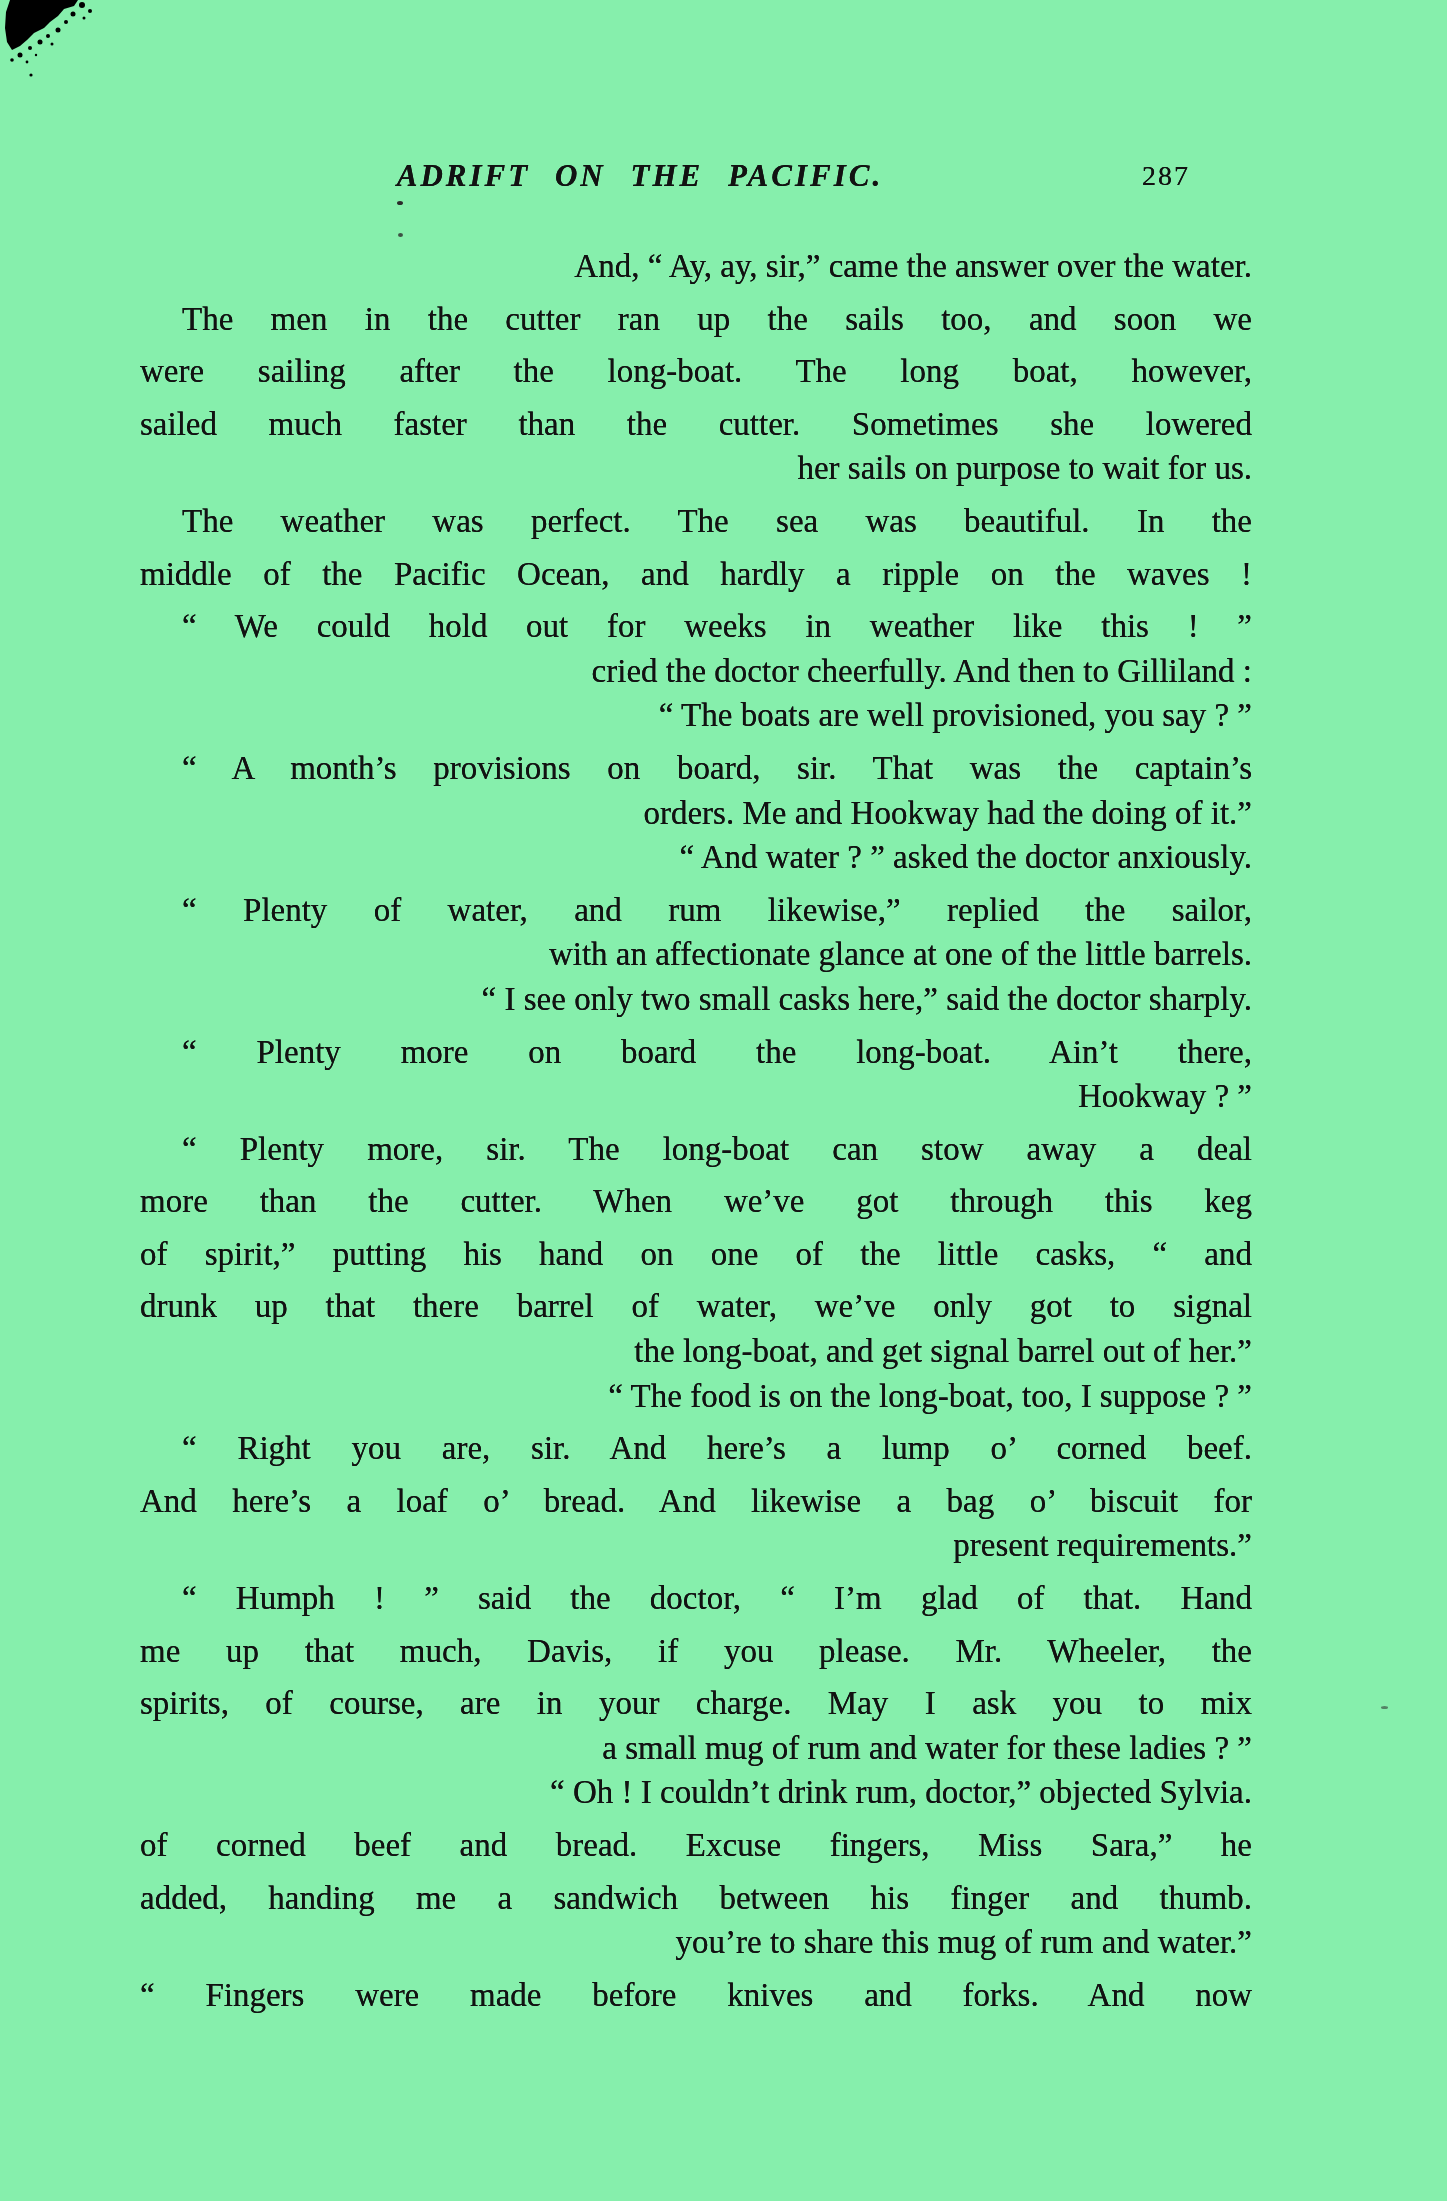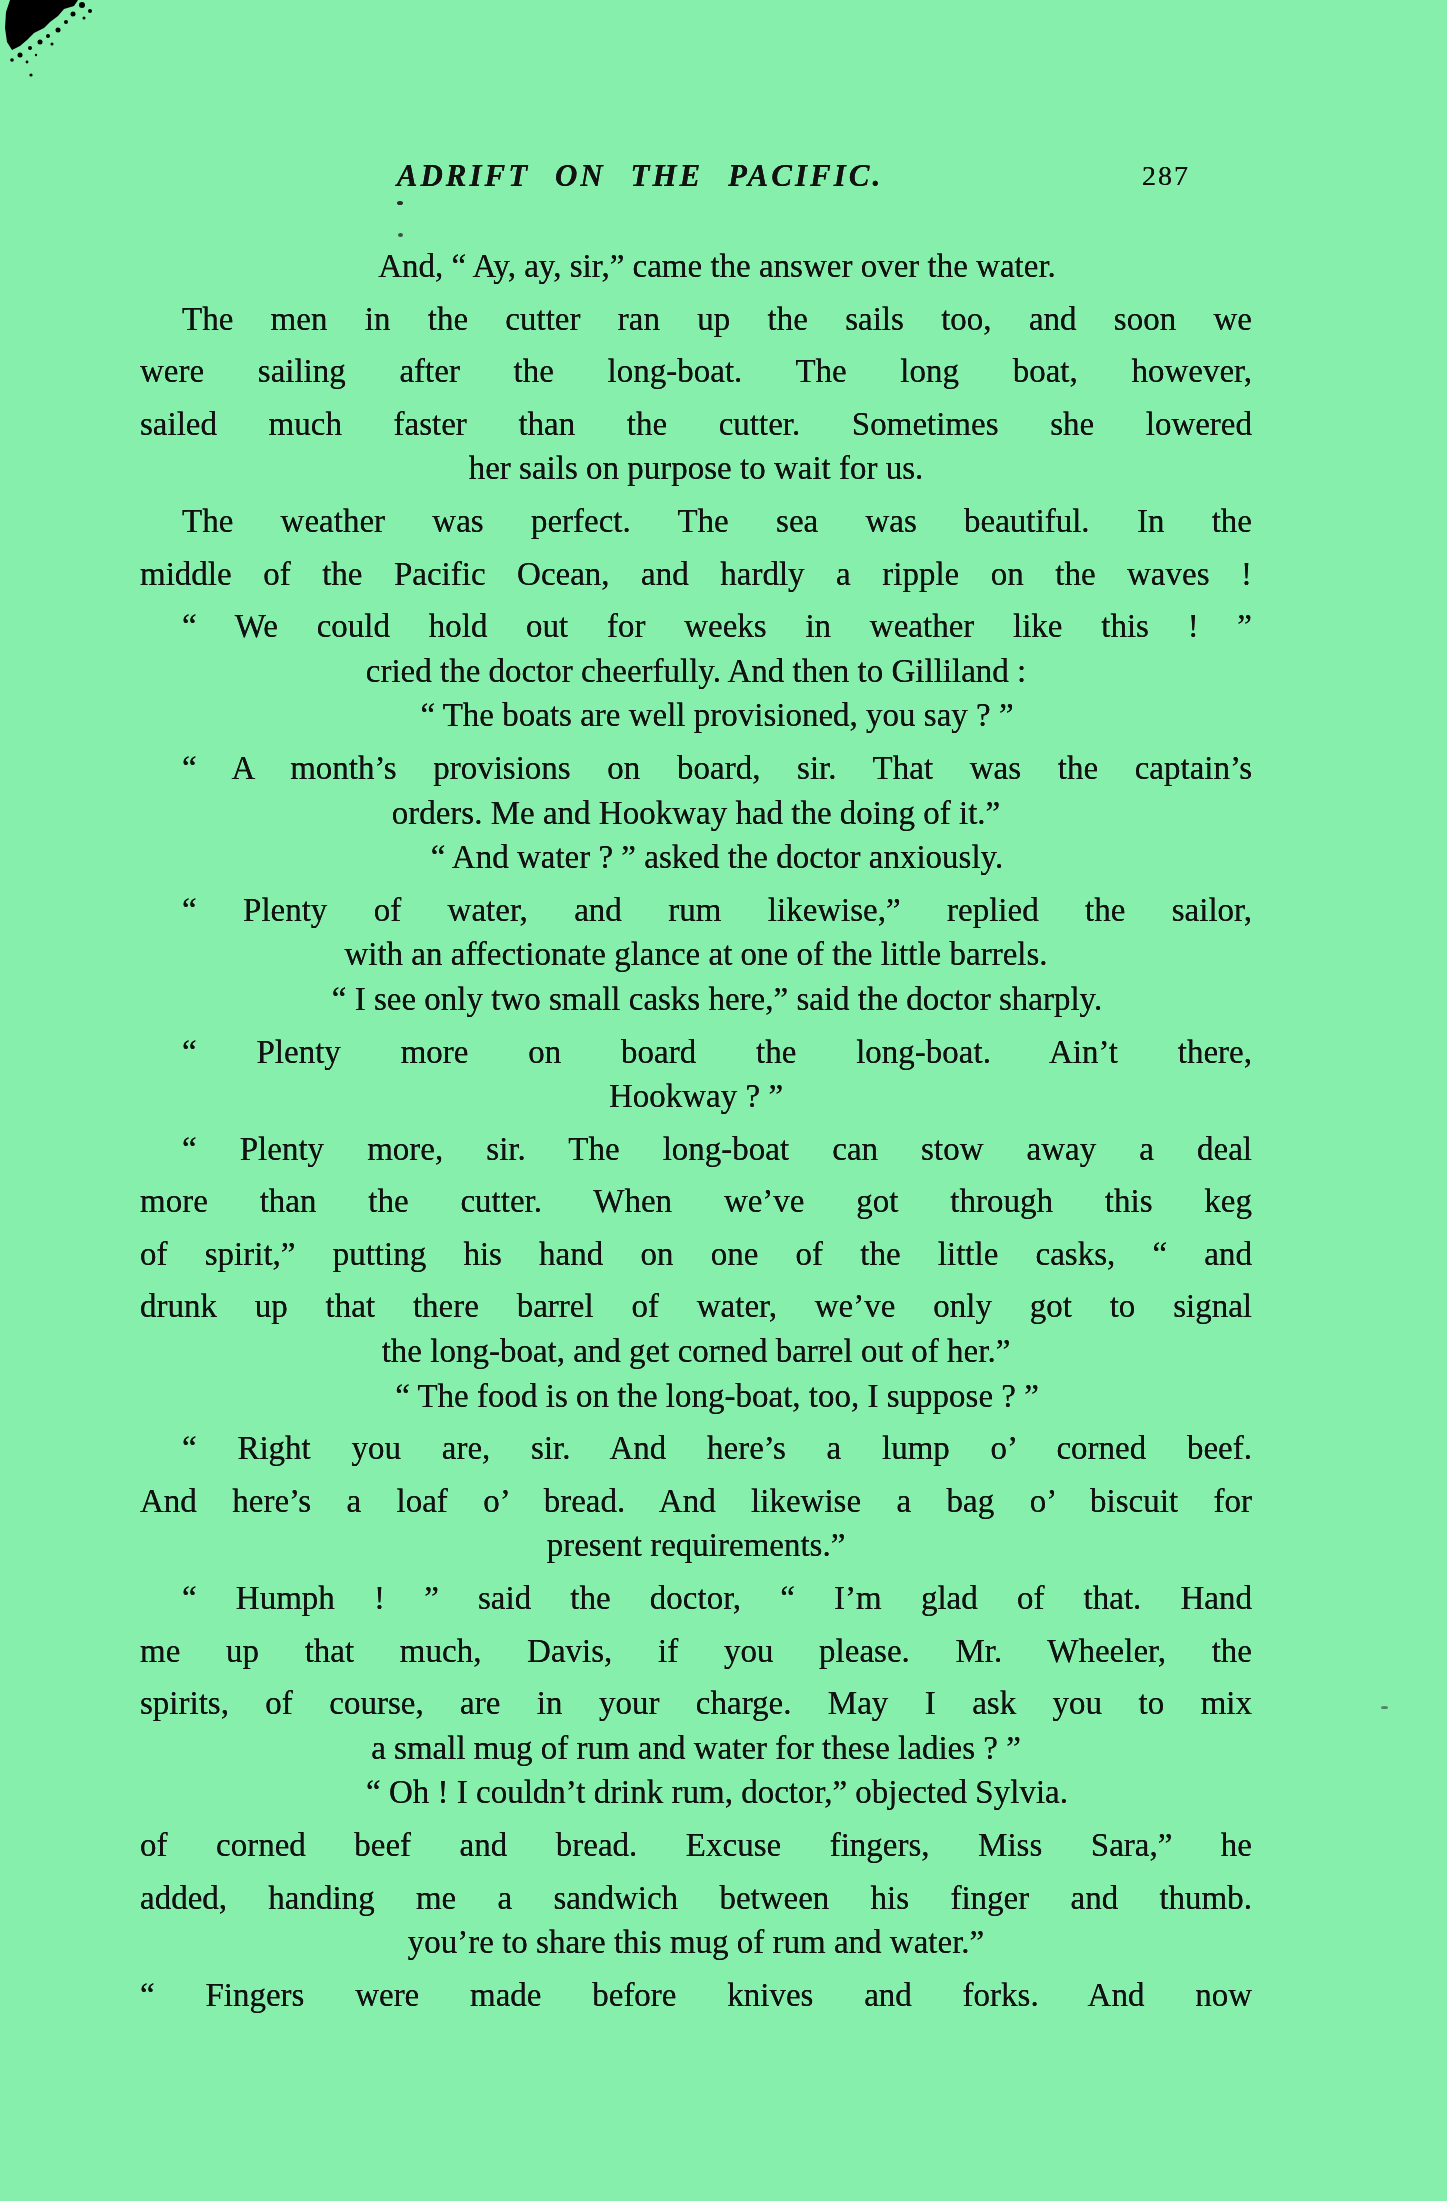--- a/index.html
+++ b/index.html
@@ -36,21 +36,21 @@
   }
   .text-body {
     position: absolute;
     top: 244px;
     left: 140px;
     width: 1112px;
     font-size: 33px;
     line-height: 44.6px;
     text-shadow: 0 0 0.5px currentColor;
   }
-  .line { white-space: normal; text-align: center; }
+  .line { white-space: normal; text-align: right; }
   .line.j { text-align: justify; text-align-last: justify; margin-top: 8px; }
   .line.indent { text-indent: 42px; }
   .smudge-svg { position: absolute; top: 0; left: 0; }
   .speck {
     position: absolute;
     background: #2b2b2b;
     border-radius: 50%;
   }
   .speck.s1 { left: 397px; top: 201px; width: 6px; height: 4px; }
   .speck.s2 { left: 398px; top: 233px; width: 5px; height: 4px; opacity: .8; }
@@ -104,21 +104,21 @@
       <div class="line indent">“ And water ? ” asked the doctor anxiously.</div>
       <div class="line j indent">“ Plenty of water, and rum likewise,” replied the sailor,</div>
       <div class="line">with an affectionate glance at one of the little barrels.</div>
       <div class="line indent">“ I see only two small casks here,” said the doctor sharply.</div>
       <div class="line j indent">“ Plenty more on board the long-boat. Ain’t there,</div>
       <div class="line">Hookway ? ”</div>
       <div class="line j indent">“ Plenty more, sir. The long-boat can stow away a deal</div>
       <div class="line j">more than the cutter. When we’ve got through this keg</div>
       <div class="line j">of spirit,” putting his hand on one of the little casks, “ and</div>
       <div class="line j">drunk up that there barrel of water, we’ve only got to signal</div>
-      <div class="line">the long-boat, and get corned barrel out of her.”</div>
+      <div class="line">the long-boat, and get signal barrel out of her.”</div>
       <div class="line indent">“ The food is on the long-boat, too, I suppose ? ”</div>
       <div class="line j indent">“ Right you are, sir. And here’s a lump o’ corned beef.</div>
       <div class="line j">And here’s a loaf o’ bread. And likewise a bag o’ biscuit for</div>
       <div class="line">present requirements.”</div>
       <div class="line j indent">“ Humph ! ” said the doctor, “ I’m glad of that. Hand</div>
       <div class="line j">me up that much, Davis, if you please. Mr. Wheeler, the</div>
       <div class="line j">spirits, of course, are in your charge. May I ask you to mix</div>
       <div class="line">a small mug of rum and water for these ladies ? ”</div>
       <div class="line indent">“ Oh ! I couldn’t drink rum, doctor,” objected Sylvia.</div>
       <div class="line j">of corned beef and bread. Excuse fingers, Miss Sara,” he</div>

